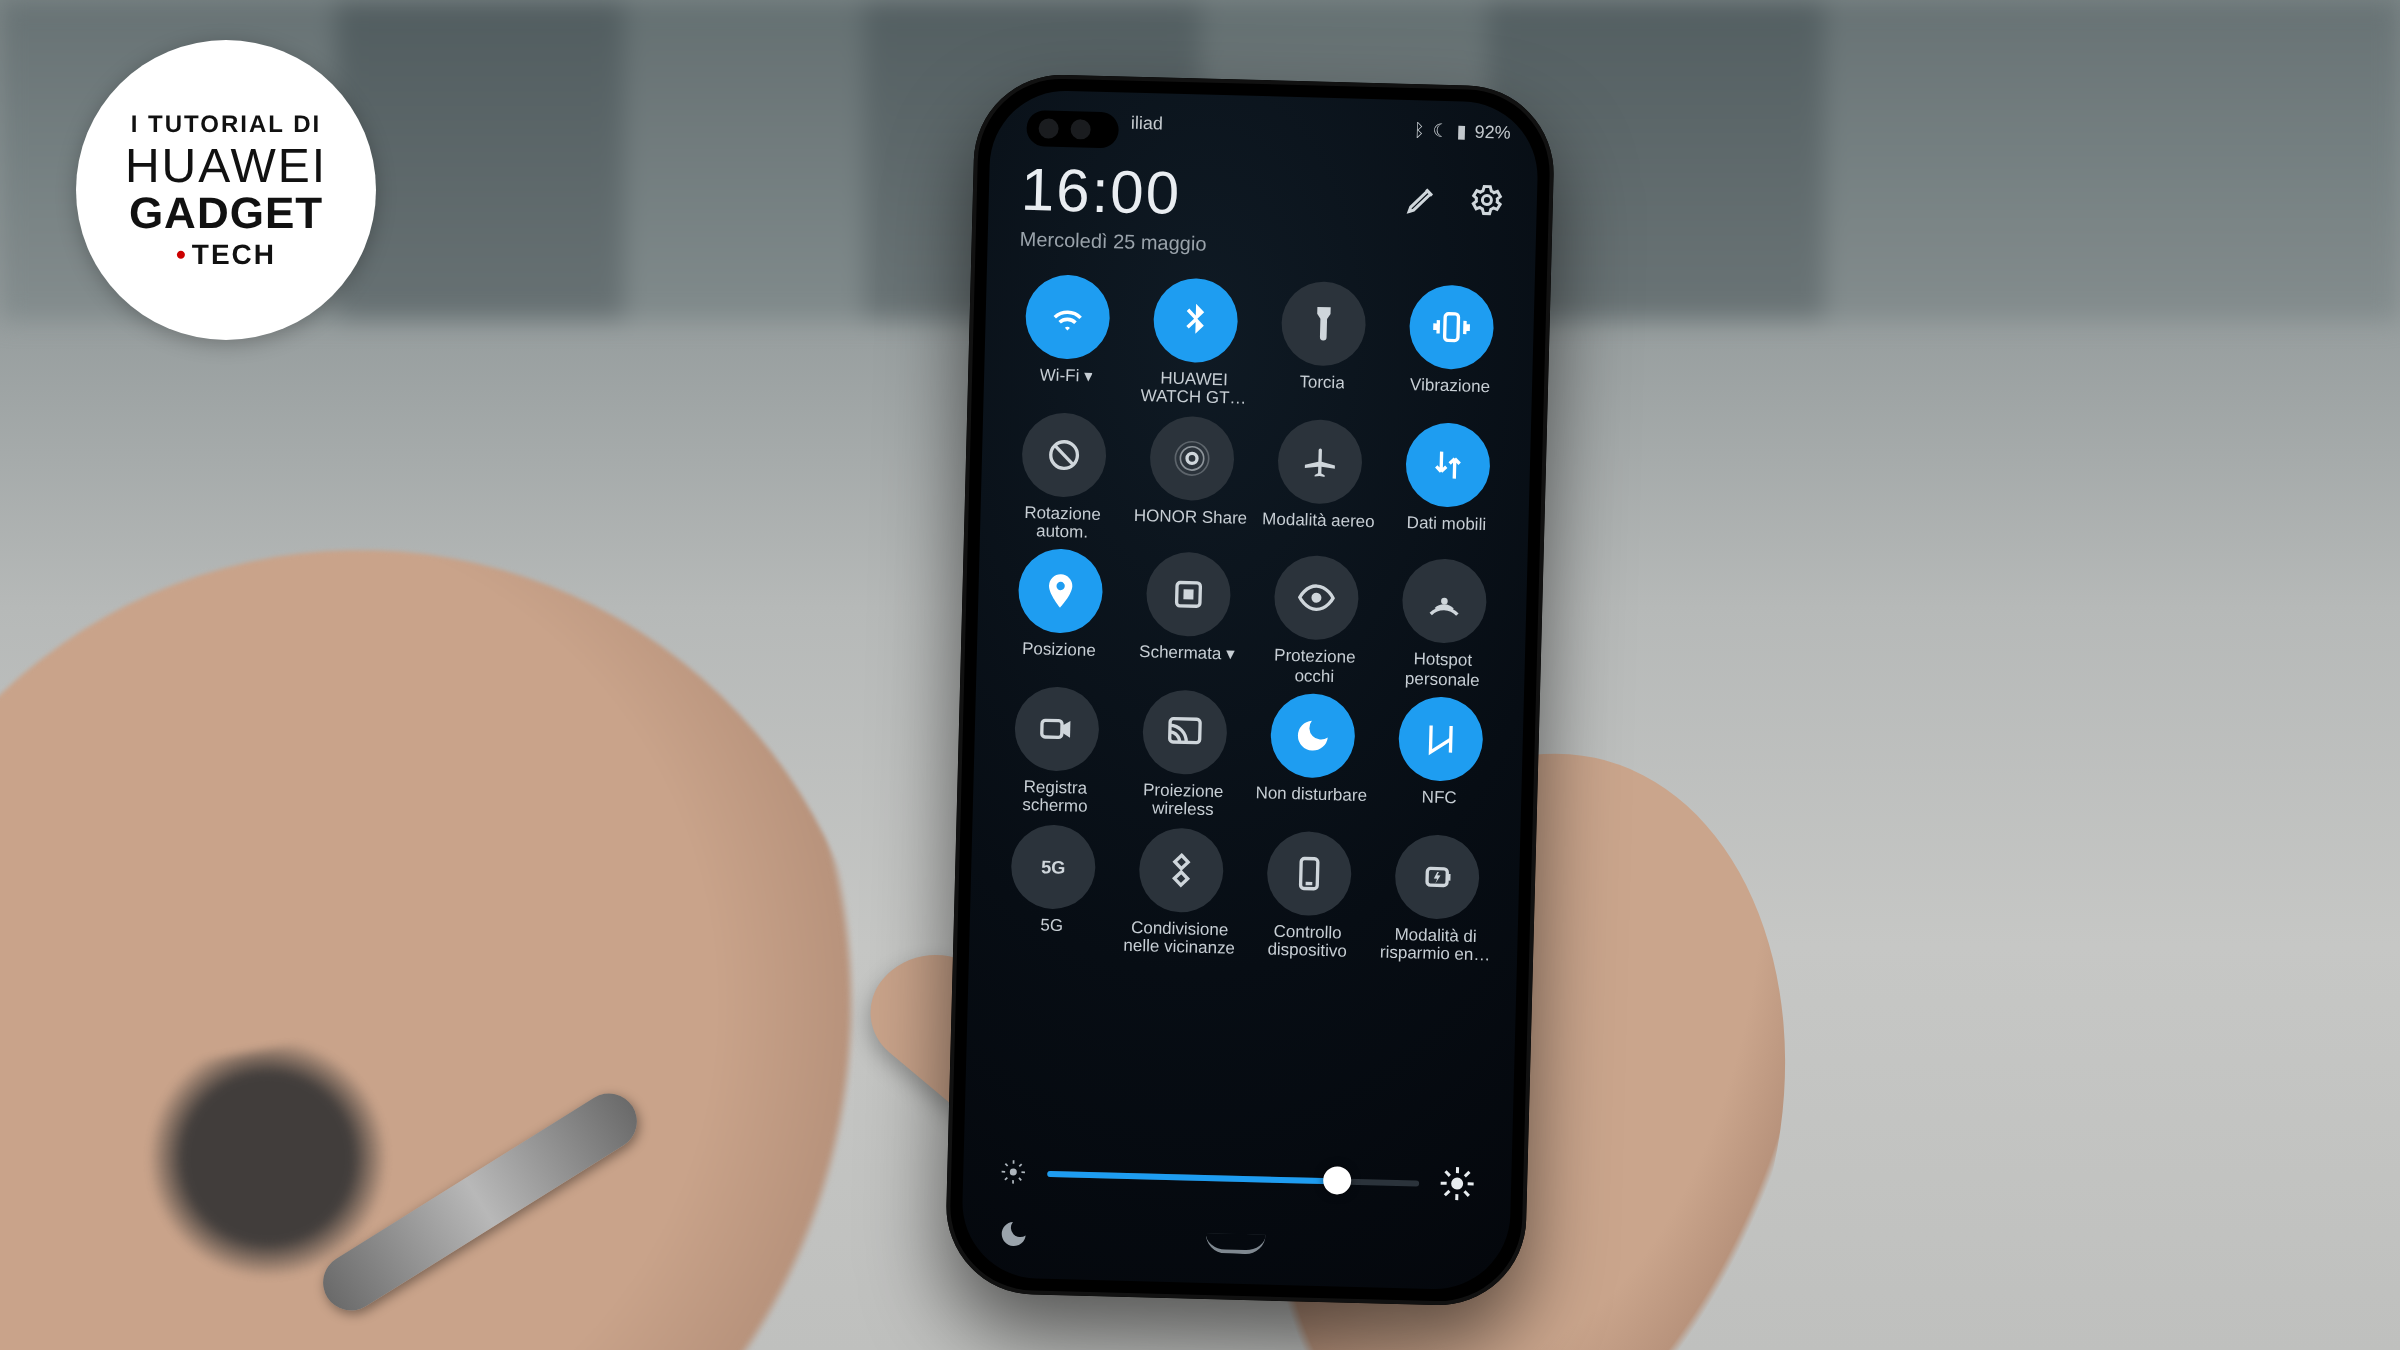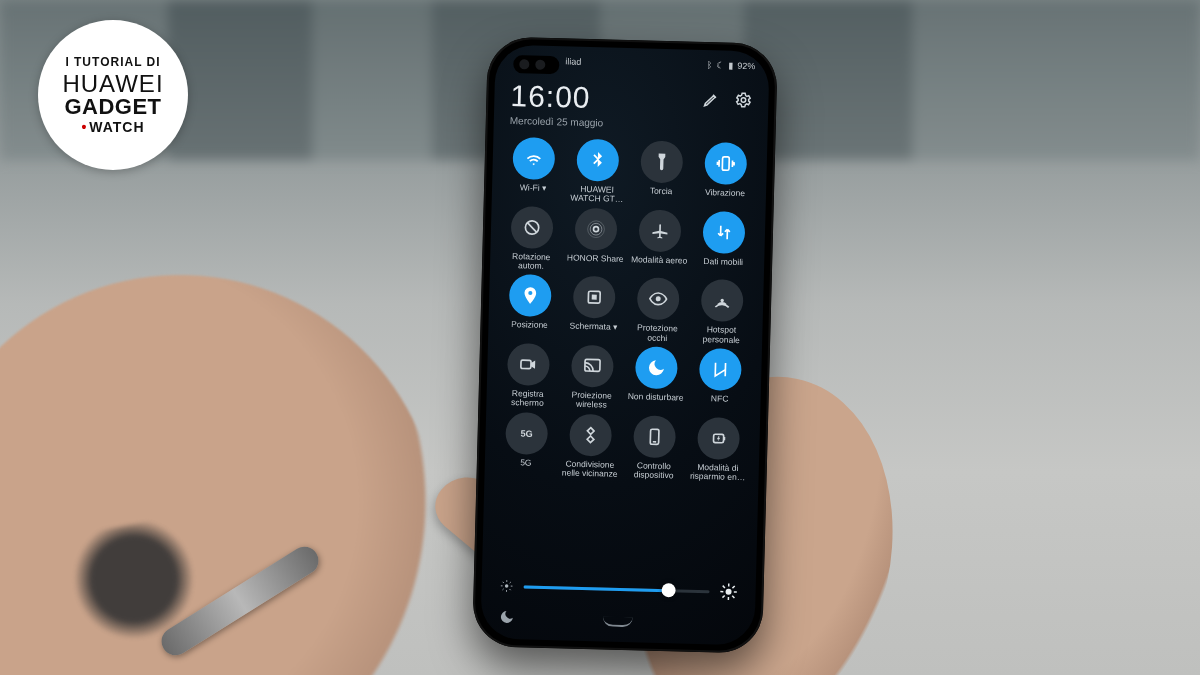--- a/index.html
+++ b/index.html
@@ -151,21 +151,21 @@
 </style>
 </head>
 <body>
 
 <div class="bg-shelf"></div>
 
 <div class="logo-badge">
   <div class="l1">I TUTORIAL DI</div>
   <div class="l2">HUAWEI</div>
   <div class="l3">GADGET</div>
-  <div class="l4 dot">WATCH</div>
+  <div class="l4 dot">TECH</div>
 </div>
 
 <div class="forearm"></div>
 <div class="tattoo"></div>
 <div class="wrist-band"></div>
 <div class="right-hand"></div>
 <div class="thumb"></div>
 
 <div class="phone">
   <div class="screen">

